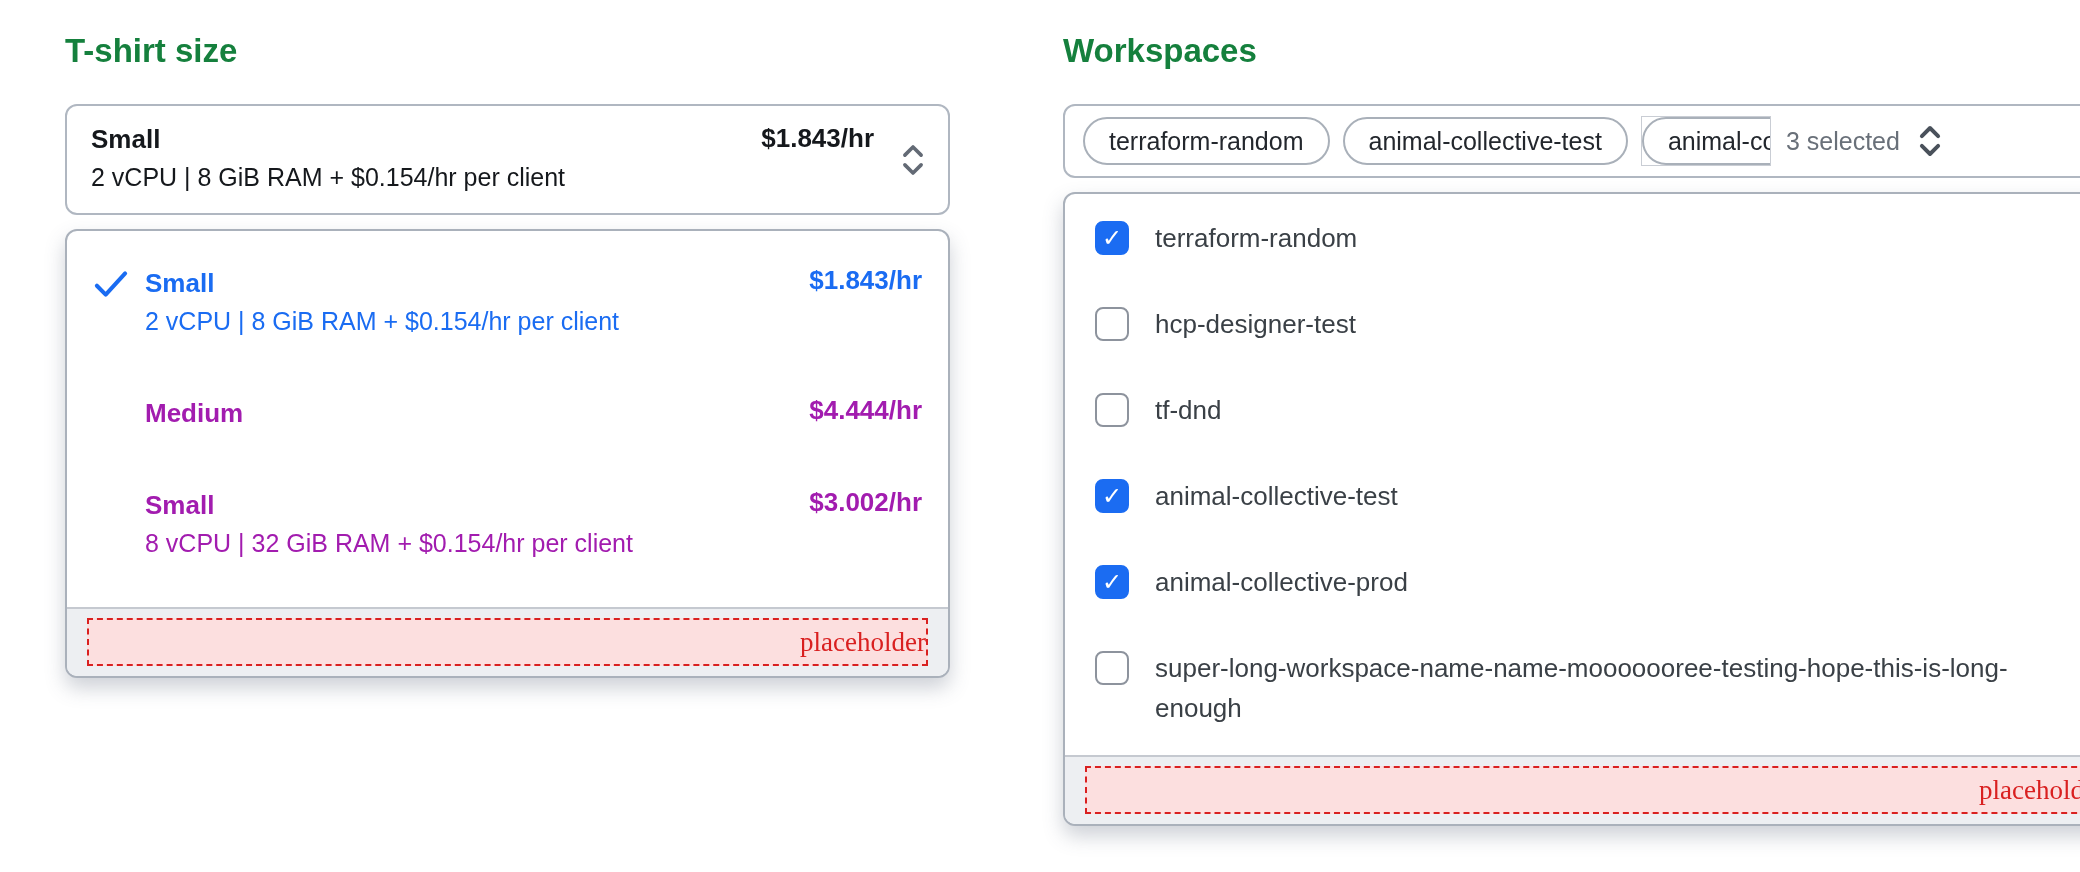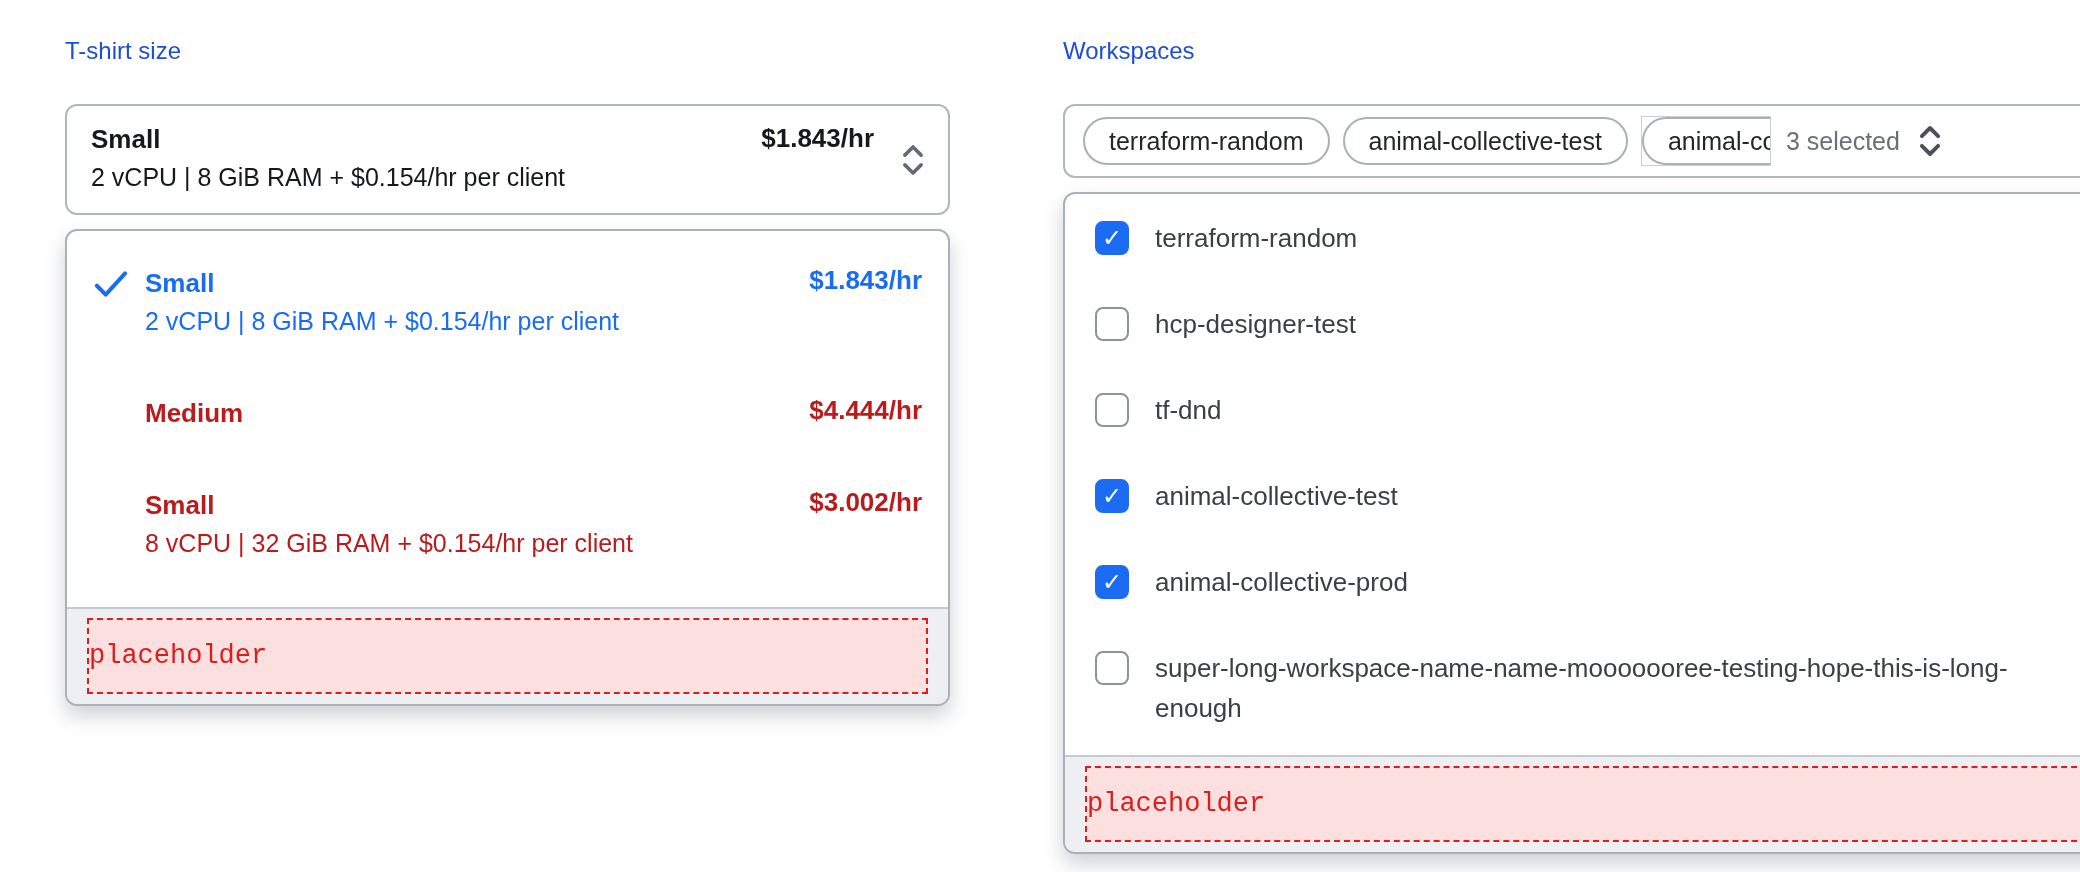--- a/index.html
+++ b/index.html
@@ -6,52 +6,52 @@
   html,body { background:#ffffff; }
   body {
     width:2080px; height:872px; position:relative; overflow:hidden;
     font-family:"Liberation Sans","DejaVu Sans",sans-serif;
     color:#15181c;
   }
   .section { position:absolute; top:36px; }
   .section-left  { left:65px;  width:885px; }
   .section-right { left:1063px; width:1066px; }
 
-  .field-label { font-size:24px; font-weight:400; color:#1d4ed8; line-height:30px; margin-bottom:38px; }
+  .field-label { font-size:33px; font-weight:700; color:#15803d; line-height:30px; margin-bottom:38px; }
 
   
   .box-border { border:2px solid #b0b7c1; border-radius:12px; background:#fff; }
   .dropdown   {
     margin-top:14px; border:2px solid #aab1bb; border-radius:12px; background:#fff;
     box-shadow:0 10px 20px rgba(80,90,110,.28); overflow:hidden;
   }
   .dropdown-footer {
     border-top:2px solid #c5c9d0; background:#edeff2; padding:9px 20px 10px;
   }
   .placeholder-box {
     border:2px dashed var(--placeholder-red,#d92020);
     background:var(--placeholder-bg,#fcdfdf);
     color:var(--placeholder-red,#d92020);
-    font-family:Liberation Mono, monospace;
-    font-size:27px; line-height:36px; text-align:left; padding:18px 0;
+    font-family:Liberation Serif, serif;
+    font-size:27px; line-height:36px; text-align:right; padding:4px 0;
   }
 
   
   .select-trigger { position:relative; padding:15px 180px 16px 24px; }
   .trig-title { font-size:26px; font-weight:700; line-height:36px; color:#15181c; }
   .trig-desc  { font-size:25px; line-height:40px; color:#15181c; }
   .trig-price { position:absolute; top:17px; right:74px; font-size:26px; font-weight:700; }
   .sort-icon  { display:inline-flex; color:#636a75; }
   .select-trigger .sort-icon { position:absolute; right:22px; top:50%; transform:translateY(-50%); }
 
   .options { padding:8px 0 16px; }
   .option {
     display:grid; grid-template-columns:52px 1fr auto;
     grid-template-areas:"check title price" "check desc desc2";
-    padding:26px 26px 28px; color:#b91c1c;
+    padding:26px 26px 28px; color:#a21caf;
   }
   .option .check-icon { grid-area:check; padding-top:4px; }
   .option .check-icon svg { visibility:hidden; }
   .option.selected { color:var(--accent,#1a6cf2); }
   .option.selected .check-icon svg { visibility:visible; }
   .opt-title { grid-area:title; font-size:26px; font-weight:700; line-height:36px; color:inherit; }
   .opt-desc  { grid-area:desc;  font-size:25px; line-height:40px; color:inherit; }
   .opt-price { grid-area:price; font-size:26px; font-weight:700; align-self:start; color:inherit; }
 
   

